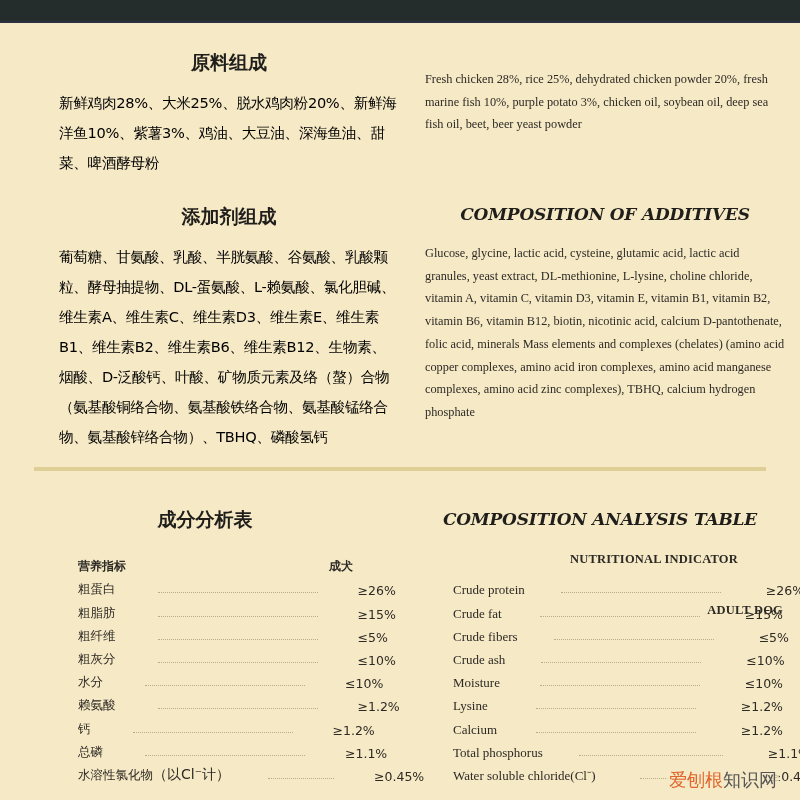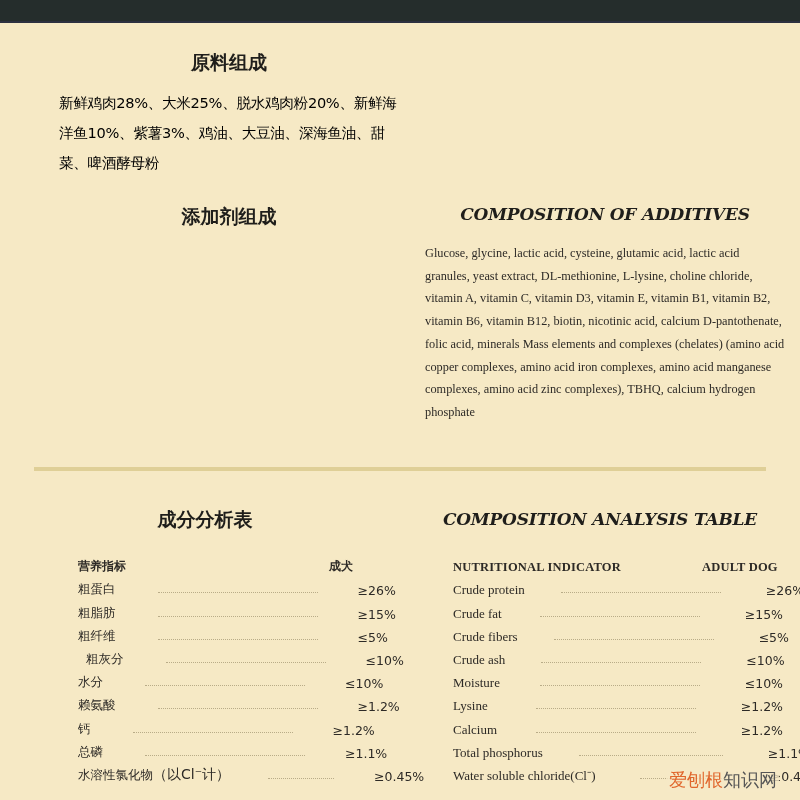--- a/index.html
+++ b/index.html
@@ -47,21 +47,21 @@
   .cell-name { white-space: nowrap; }
   .dots {
     flex: none;
     border-bottom: 1px dotted #b9ac88;
     height: 1px; margin-bottom: 5px;
   }
   .cell-val { white-space: nowrap; }
   .tcn .row { font-family: "DejaVu Sans", sans-serif; font-size: 12.5px; color: #2d2a26; }
   .tcn .head { font-weight: bold; font-size: 12px; }
   .ten .row { font-family: "Liberation Serif", serif; font-size: 13px; color: #2d2a26; }
-  .ten .head { font-weight: bold; font-size: 12.5px; letter-spacing: 0.2px; }
+  .ten .head { font-weight: bold; font-size: 12.5px; letter-spacing: 0.2px; flex-direction: column; }
   .val { font-family: "DejaVu Sans", sans-serif; font-size: 12.5px; }
   .small { font-size: 14px; }
   .watermark {
     position: absolute; left: 667px; top: 768px;
     font-family: "DejaVu Sans", sans-serif; font-size: 18px;
     background: rgba(246,233,197,0.8);
     padding: 0 2px;
   }
   .wm-a { color: #e0662c; }
   .wm-b { color: #555555; }
@@ -69,24 +69,26 @@
 </head>
 <body>
 
 <div class="topbar"></div>
 
 <div class="col-cn" style="top:50px;">
   <div class="h-cn">原料组成</div>
   <div class="p-cn" style="margin-top:12px;">新鲜鸡肉28%、大米25%、脱水鸡肉粉20%、新鲜海洋鱼10%、紫薯3%、鸡油、大豆油、深海鱼油、甜菜、啤酒酵母粉</div>
 </div>
 <div class="col-en" style="top:50px;">
+  <div class="p-en" style="margin-top:18px;">Fresh chicken 28%, rice 25%, dehydrated chicken powder 20%, fresh marine fish 10%, purple potato 3%, chicken oil, soybean oil, deep sea fish oil, beet, beer yeast powder</div>
 </div>
 
 <div class="col-cn" style="top:204px;">
   <div class="h-cn">添加剂组成</div>
+  <div class="p-cn" style="margin-top:12px;">葡萄糖、甘氨酸、乳酸、半胱氨酸、谷氨酸、乳酸颗粒、酵母抽提物、DL-蛋氨酸、L-赖氨酸、氯化胆碱、维生素A、维生素C、维生素D3、维生素E、维生素B1、维生素B2、维生素B6、维生素B12、生物素、烟酸、D-泛酸钙、叶酸、矿物质元素及络（螯）合物（氨基酸铜络合物、氨基酸铁络合物、氨基酸锰络合物、氨基酸锌络合物）、TBHQ、磷酸氢钙</div>
 </div>
 <div class="col-en" style="top:204px;">
   <div class="h-en">COMPOSITION OF ADDITIVES</div>
   <div class="p-en" style="margin-top:18px;">Glucose, glycine, lactic acid, cysteine, glutamic acid, lactic acid granules, yeast extract, DL-methionine, L-lysine, choline chloride, vitamin A, vitamin C, vitamin D3, vitamin E, vitamin B1, vitamin B2, vitamin B6, vitamin B12, biotin, nicotinic acid, calcium D-pantothenate, folic acid, minerals Mass elements and complexes (chelates) (amino acid copper complexes, amino acid iron complexes, amino acid manganese complexes, amino acid zinc complexes), TBHQ, calcium hydrogen phosphate</div>
 </div>
 
 <div class="divider"></div>
 
 <div class="h-cn" style="position:absolute; left:100px; width:210px; top:507px;">成分分析表</div>
 <div class="h-en" style="position:absolute; left:420px; width:360px; top:509px;">COMPOSITION ANALYSIS TABLE</div>
@@ -105,21 +107,21 @@
     <span class="cell-name" style="width:45px;">粗脂肪</span>
     <span class="dots" style="width:160px; margin-left:6px; margin-right:4px;"></span>
     <span class="cell-val val">≥15%</span>
   </div>
   <div class="row">
     <span class="cell-name" style="width:45px;">粗纤维</span>
     <span class="dots" style="width:160px; margin-left:6px; margin-right:4px;"></span>
     <span class="cell-val val">≤5%</span>
   </div>
   <div class="row">
-    <span class="cell-name" style="width:45px;margin-left:8px;">粗灰分</span>
+    <span class="cell-name" style="width:45px;">粗灰分</span>
     <span class="dots" style="width:160px; margin-left:6px; margin-right:4px;"></span>
     <span class="cell-val val">≤10%</span>
   </div>
   <div class="row">
     <span class="cell-name" style="width:45px;">水分</span>
     <span class="dots" style="width:160px; margin-left:6px; margin-right:4px;"></span>
     <span class="cell-val val">≤10%</span>
   </div>
   <div class="row">
     <span class="cell-name" style="width:45px;">赖氨酸</span>

